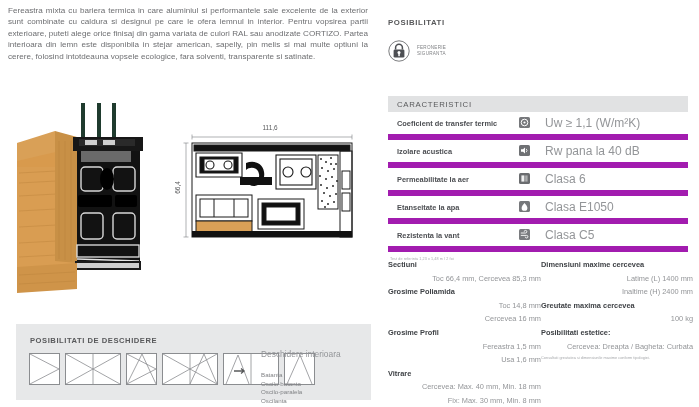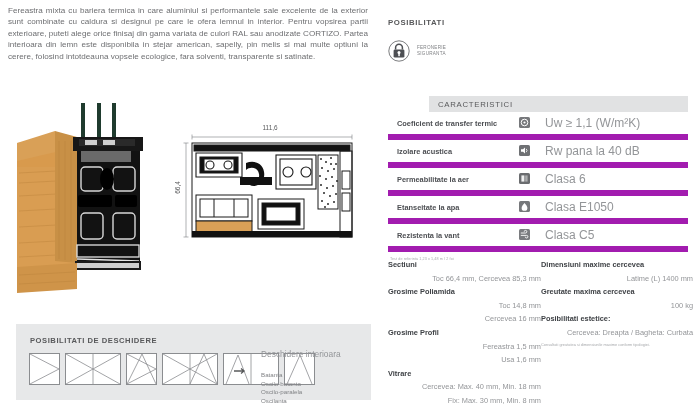--- a/index.html
+++ b/index.html
@@ -86,21 +86,20 @@
   .feature-label {
     font-size: 4.6px; line-height: 6.4px; color: #808285;
     letter-spacing: .25px;
   }
 
   
   .char-table { position: absolute; left: 3px; top: 96px; width: 300px; }
   .char-head-bar {
     background: #e1e2e3; height: 16px; display: flex; align-items: center;
     padding-left: 9px;
-    margin-left: 41px;
   }
   .char-head-bar .sec-head { font-weight: normal; letter-spacing: .7px; }
   .char-row {
     display: flex; align-items: center;
     height: 28px; border-bottom: 6px solid #a21caf;
     padding-left: 9px;
   }
   .char-row:first-of-type { margin-top: 3px; }
   .char-name {
     width: 122px; font-size: 7.4px; color: #4d4f53; font-weight: bold;
@@ -433,20 +432,21 @@
         <div class="spec-t">Fereastra 1,5 mm</div>
         <div class="spec-t">Usa 1,6 mm</div>
         <div class="spec-b">Vitrare</div>
         <div class="spec-t">Cercevea: Max. 40 mm, Min. 18 mm</div>
         <div class="spec-t">Fix: Max. 30 mm, Min. 8 mm</div>
       </div>
 
       <div class="spec-col-b">
         <div class="spec-b">Dimensiuni maxime cercevea</div>
         <div class="spec-t">Latime (L) 1400 mm</div>
+        <div class="spec-t">Inaltime (H) 2400 mm</div>
         <div class="spec-b">Greutate maxima cercevea</div>
         <div class="spec-t">100 kg</div>
         <div class="spec-b">Posibilitati estetice:</div>
         <div class="spec-t">Cercevea: Dreapta / Bagheta: Curbata</div>
         <div class="spec-note">Consultati greutatea si dimensiunile maxime conform tipologiei.</div>
       </div>
     </div>
 
   </div>
 </div>

